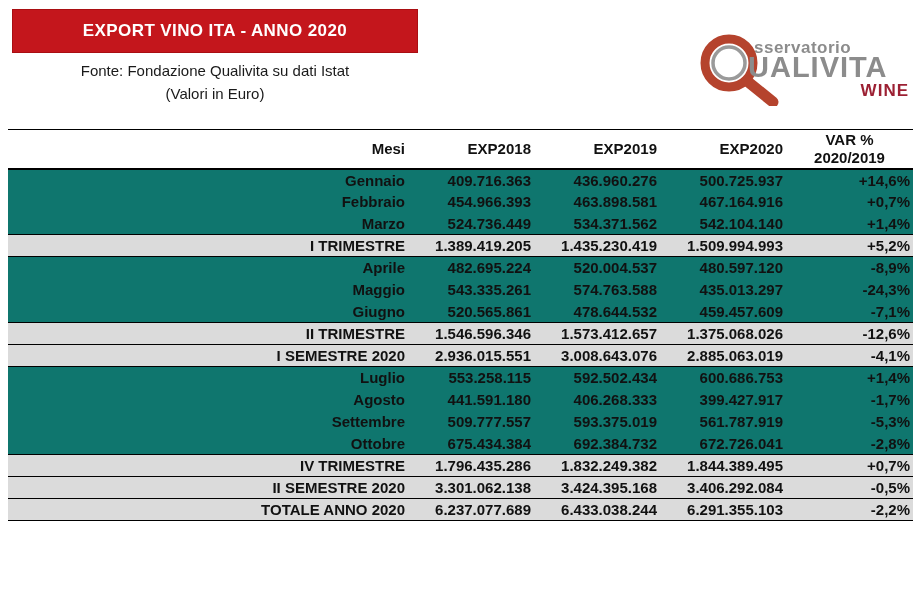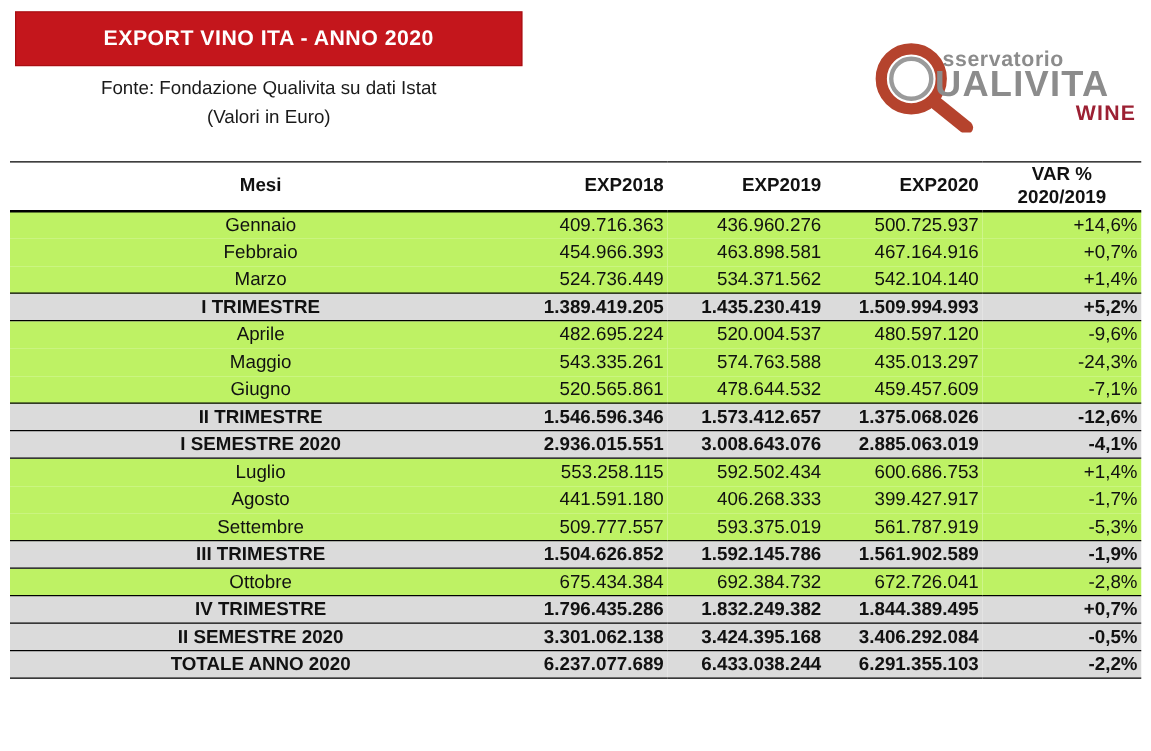--- a/index.html
+++ b/index.html
@@ -48,26 +48,26 @@
     position:absolute;left:8px;top:129px;width:905px;
     border-collapse:collapse;font-size:15px;table-layout:fixed;
   }
   col.c-mesi{width:400px;}
   col.c-num{width:126px;}
   col.c-var{width:127px;}
   thead th{
     border-top:1px solid #000;border-bottom:2px solid #000;
     font-weight:bold;height:39px;vertical-align:middle;padding:0 3px;
   }
-  th.label-cell,td.label-cell{text-align:center;padding-left:4px;}
+  th.label-cell,td.label-cell{text-align:right;padding-left:4px;}
   th.num-cell,td.num-cell{text-align:right;padding-right:3px;}
   .var-th div{line-height:18px;text-align:center;}
   tbody td{height:22px;padding:0 3px;vertical-align:middle;white-space:nowrap;}
   tbody td.label-cell{padding-left:4px;}
-  tr.month td{background:#bef264;font-weight:normal;margin-left:48px;}
+  tr.month td{background:#0f766e;font-weight:bold;margin-left:48px;}
   tr.summary td{
     background:var(--summary-gray);font-weight:bold;
     border-top:1px solid #000;border-bottom:1px solid #000;
   }
 </style>
 </head>
 <body>
 
 <div class="page">
 
@@ -140,21 +140,21 @@
           <td class="num-cell">1.389.419.205</td>
           <td class="num-cell">1.435.230.419</td>
           <td class="num-cell">1.509.994.993</td>
           <td class="num-cell">+5,2%</td>
         </tr>
         <tr class="month">
           <td class="label-cell">Aprile</td>
           <td class="num-cell">482.695.224</td>
           <td class="num-cell">520.004.537</td>
           <td class="num-cell">480.597.120</td>
-          <td class="num-cell">-9,6%</td>
+          <td class="num-cell">-8,9%</td>
         </tr>
         <tr class="month">
           <td class="label-cell">Maggio</td>
           <td class="num-cell">543.335.261</td>
           <td class="num-cell">574.763.588</td>
           <td class="num-cell">435.013.297</td>
           <td class="num-cell">-24,3%</td>
         </tr>
         <tr class="month">
           <td class="label-cell">Giugno</td>
@@ -191,27 +191,20 @@
           <td class="num-cell">399.427.917</td>
           <td class="num-cell">-1,7%</td>
         </tr>
         <tr class="month">
           <td class="label-cell">Settembre</td>
           <td class="num-cell">509.777.557</td>
           <td class="num-cell">593.375.019</td>
           <td class="num-cell">561.787.919</td>
           <td class="num-cell">-5,3%</td>
         </tr>
-        <tr class="summary">
-          <td class="label-cell">III TRIMESTRE</td>
-          <td class="num-cell">1.504.626.852</td>
-          <td class="num-cell">1.592.145.786</td>
-          <td class="num-cell">1.561.902.589</td>
-          <td class="num-cell">-1,9%</td>
-        </tr>
         <tr class="month">
           <td class="label-cell">Ottobre</td>
           <td class="num-cell">675.434.384</td>
           <td class="num-cell">692.384.732</td>
           <td class="num-cell">672.726.041</td>
           <td class="num-cell">-2,8%</td>
         </tr>
         <tr class="summary">
           <td class="label-cell">IV TRIMESTRE</td>
           <td class="num-cell">1.796.435.286</td>

